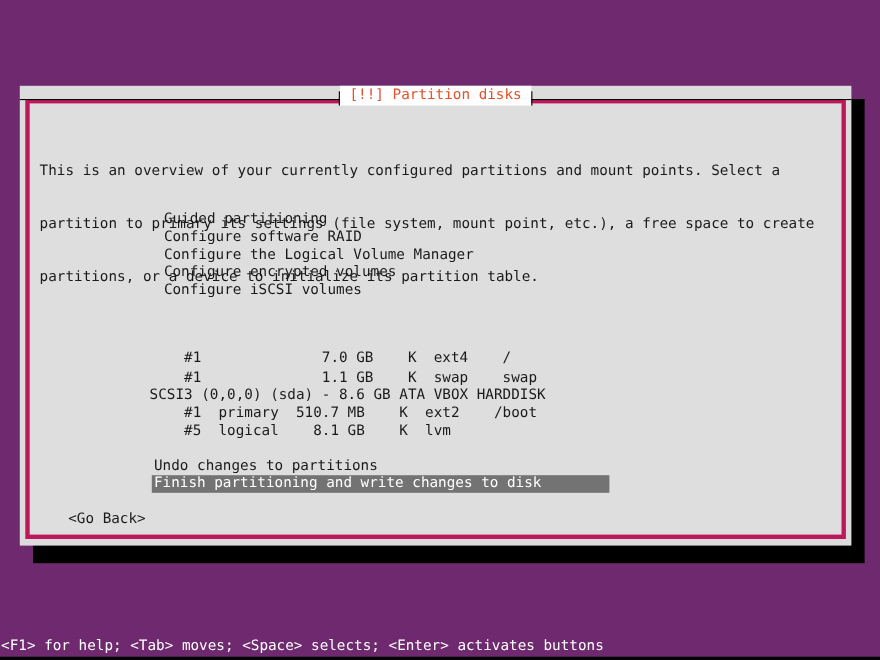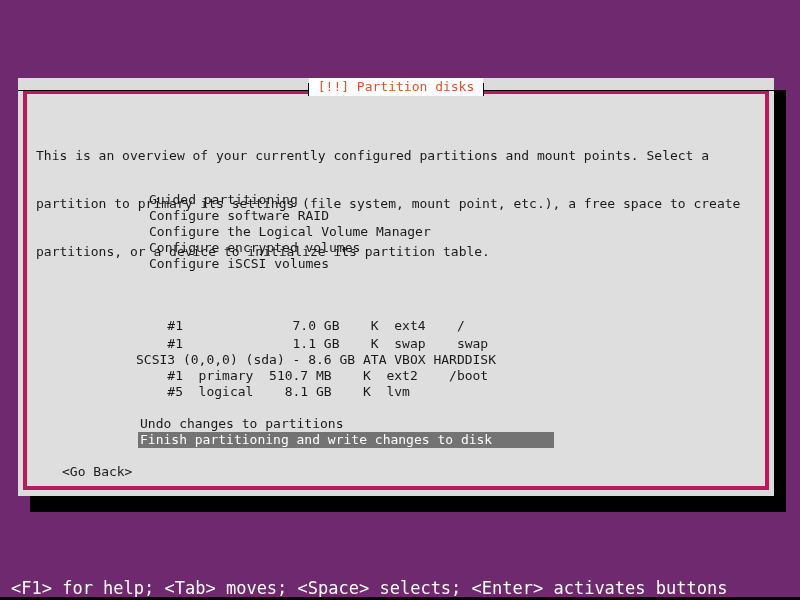--- a/index.html
+++ b/index.html
@@ -154,23 +154,23 @@
     position: absolute;
     left: 0; bottom: 0;
     width: 800px; height: 24px;
     background: #6f2a6f;
     color: #ffffff;
     display: flex;
     align-items: center;
   }
   #statusbar .stxt {
     white-space: pre;
-    font-size: 17px;
-    line-height: 16px;
-    padding-left: 11px;
+    font-size: 13px;
+    line-height: 16px;
+    padding-left: 1px;
   }
   #statusbar-underline {
     position: absolute;
     left: 0; bottom: 0;
     width: 800px; height: 3px;
     background: #000;
   }
 </style>
 </head>
 <body>

